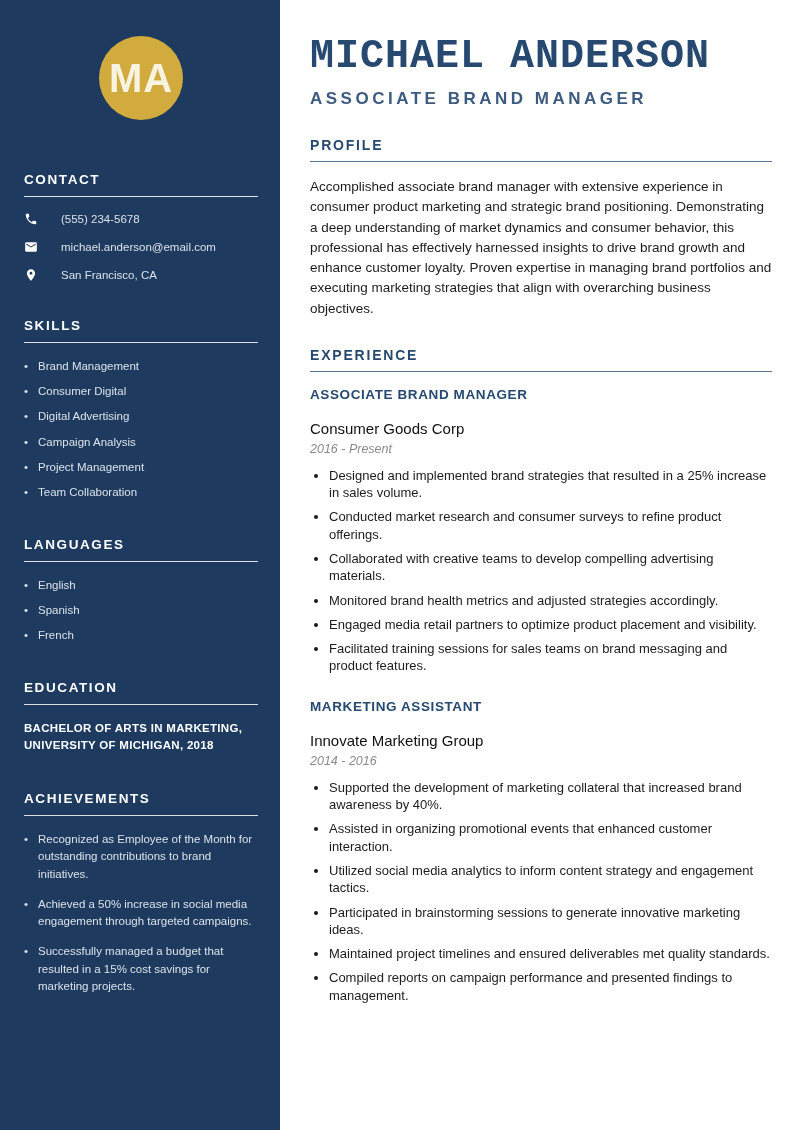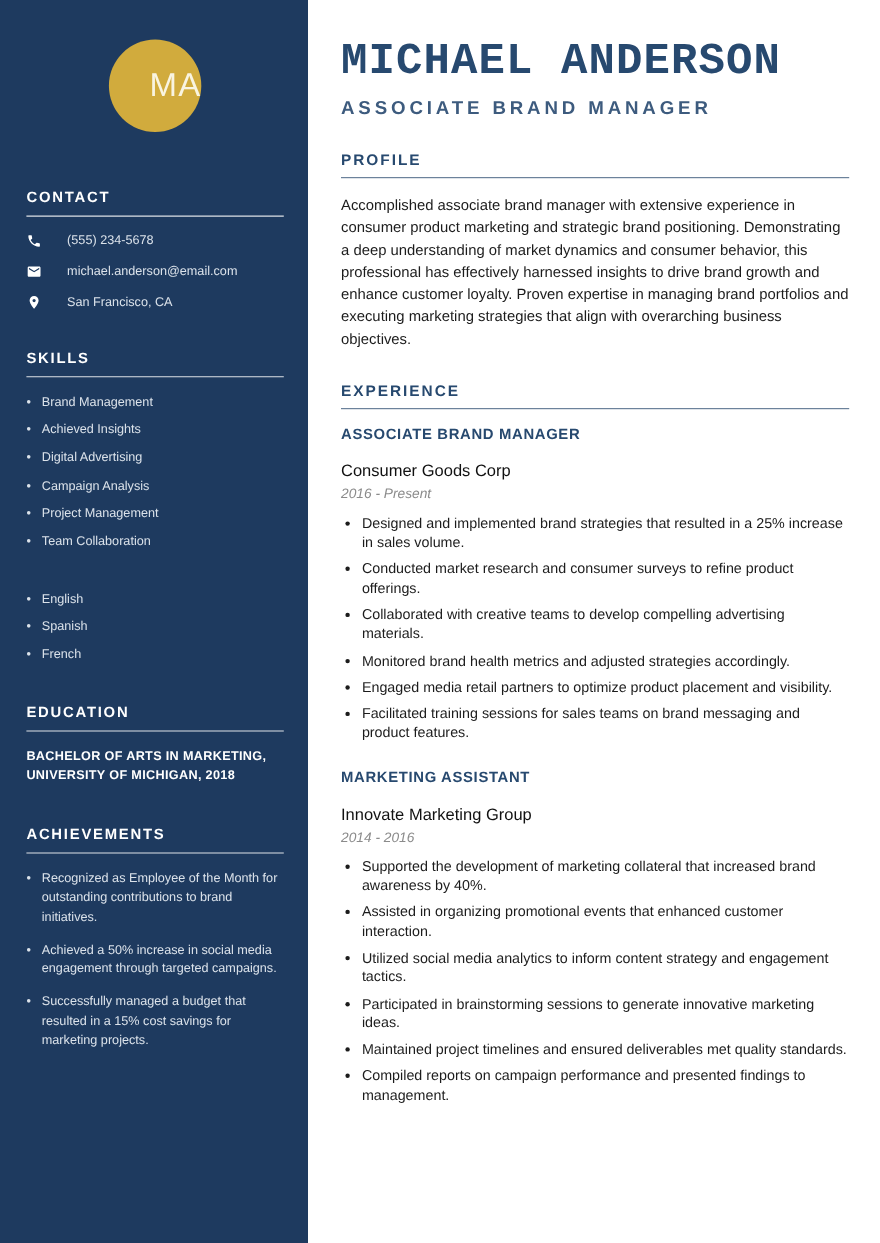--- a/index.html
+++ b/index.html
@@ -25,22 +25,22 @@
   .sidebar{
     width:280px;flex:0 0 280px;
     background:var(--sidebar_bg);
     color:var(--sidebar_text);
     padding:36px 22px 30px 24px;
   }
   .avatar{
     width:84px;height:84px;border-radius:50%;
     background:var(--avatar_bg);
     margin:0 auto 52px auto;
-    display:flex;align-items:center;justify-content:flex-end;
-    font-size:30px;font-weight:400;color:var(--avatar_text);
+    display:flex;align-items:center;justify-content:center;
+    font-size:40px;font-weight:700;color:var(--avatar_text);
     letter-spacing:1px;
   }
   .side-section{margin-bottom:36px;}
   .side-heading{
     color:#ffffff;font-size:13.5px;font-weight:700;
     letter-spacing:1.6px;text-transform:uppercase;
     padding-bottom:9px;margin-bottom:15px;
     border-bottom:1px solid rgba(255,255,255,0.85);
   }
   .contact-row{
@@ -140,29 +140,30 @@
             </svg>
         </span>
         <span>San Francisco, CA</span>
       </div>
     </section>
 
     <section class="side-section">
       <div class="side-heading">SKILLS</div>
       <ul class="side-list">
         <li>Brand Management</li>
-        <li>Achieved Insights</li>
+        <li>Consumer Digital</li>
         <li>Digital Advertising</li>
         <li>Campaign Analysis</li>
         <li>Project Management</li>
         <li>Team Collaboration</li>
       </ul>
     </section>
 
     <section class="side-section">
+      <div class="side-heading">LANGUAGES</div>
       <ul class="side-list">
         <li>English</li>
         <li>Spanish</li>
         <li>French</li>
       </ul>
     </section>
 
     <section class="side-section">
       <div class="side-heading">EDUCATION</div>
       <div class="edu-degree">BACHELOR OF ARTS IN MARKETING, UNIVERSITY OF MICHIGAN, 2018</div>

